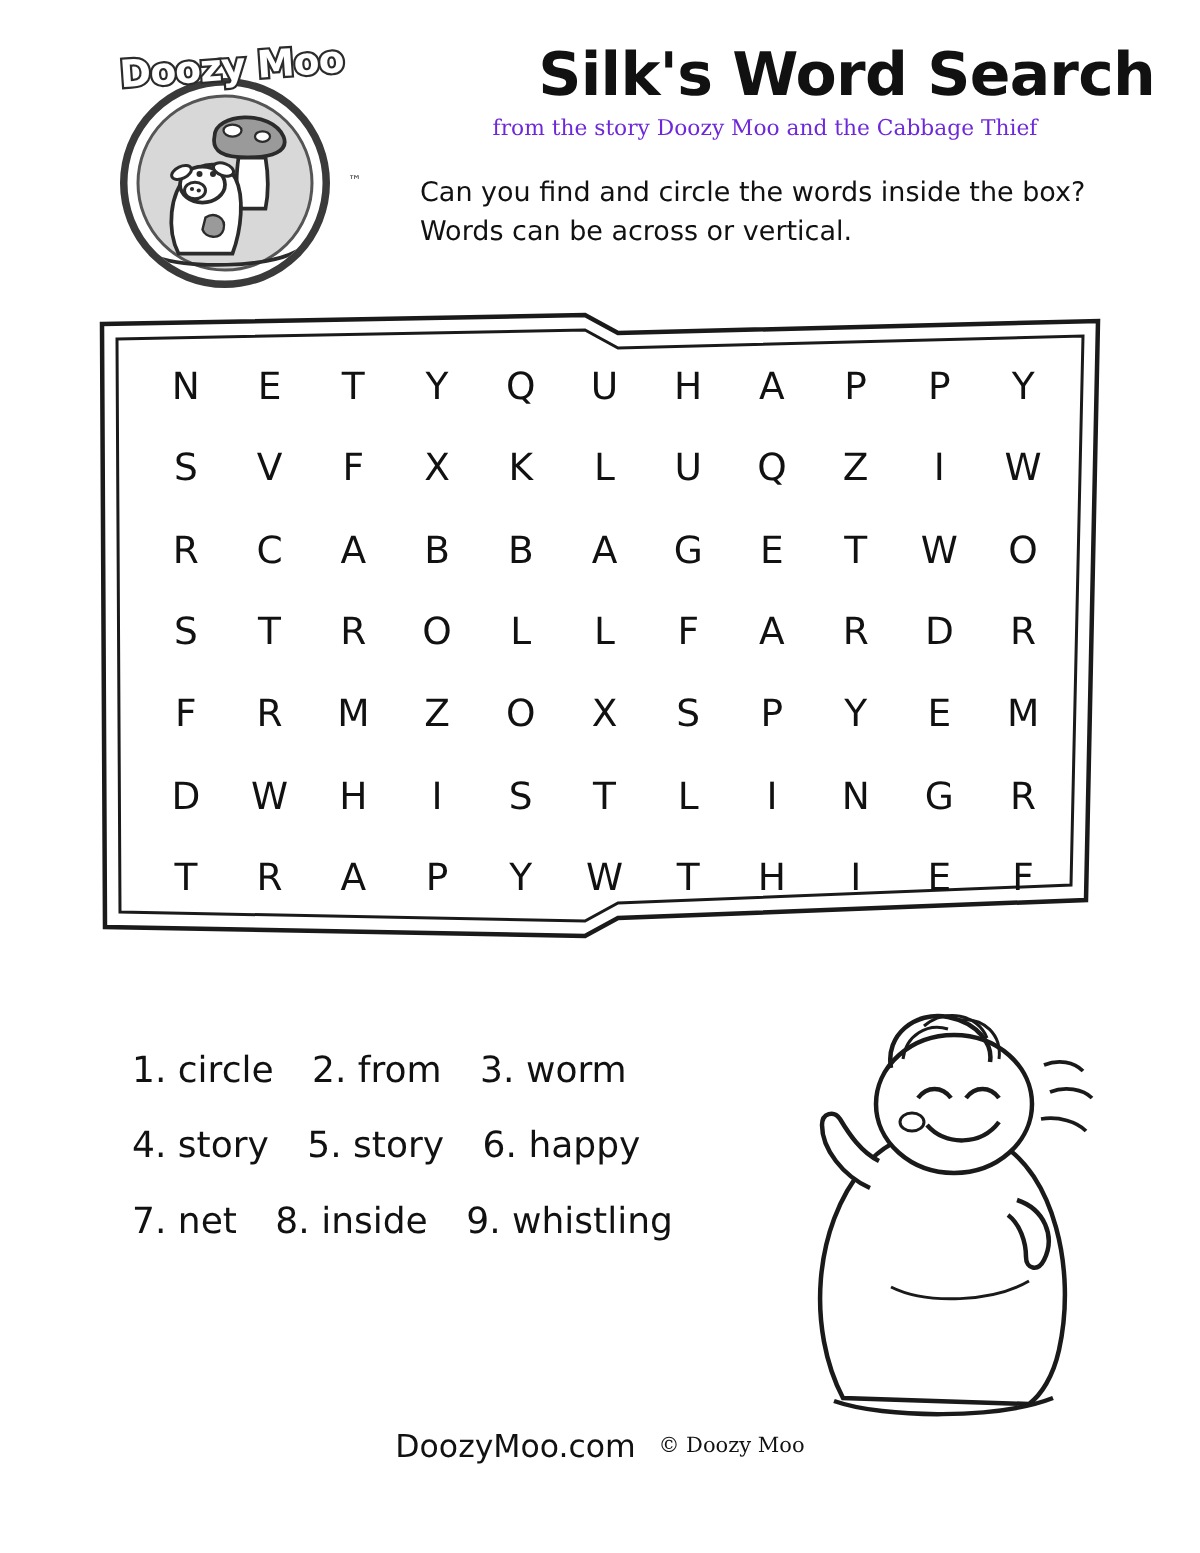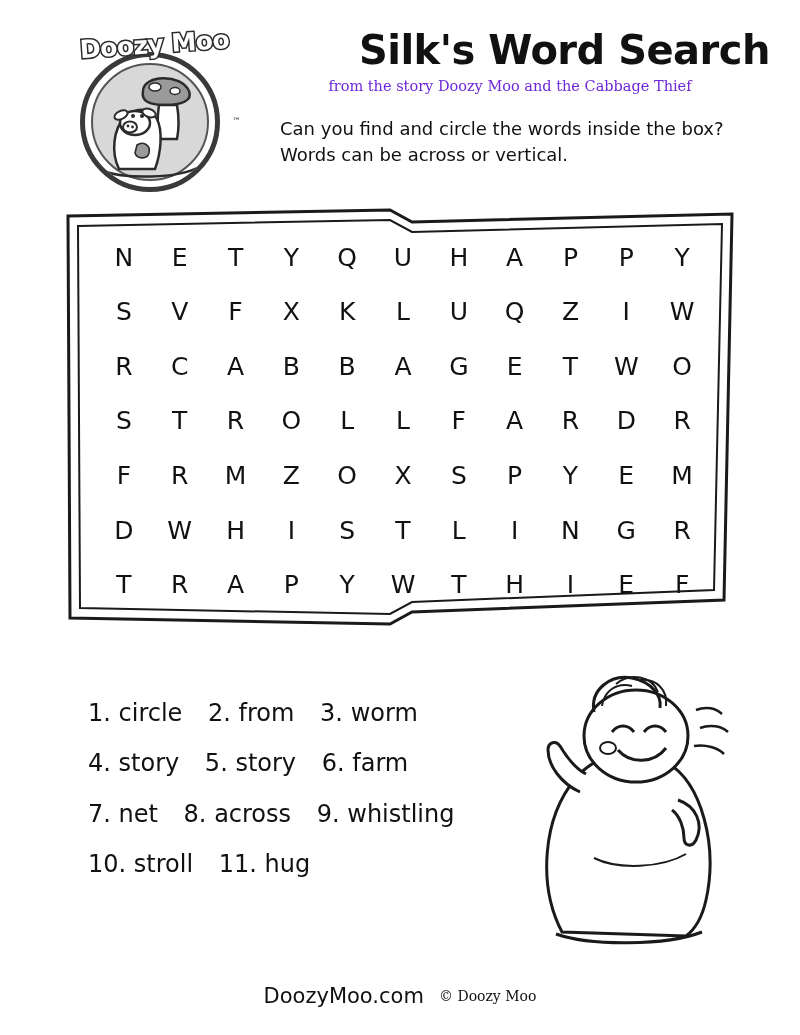--- a/index.html
+++ b/index.html
@@ -168,21 +168,21 @@
     left: 490px;
     top: 650px;
     width: 290px;
     height: 300px;
   }
 
   
   .footer {
     position: absolute;
     left: 0;
-    top: 984px;
+    top: 952px;
     width: 800px;
     text-align: center;
   }
   .footer-site {
     font-family: "DejaVu Sans", sans-serif;
     font-size: 21px;
     color: #111;
     vertical-align: middle;
   }
   .footer-copy {
@@ -331,30 +331,26 @@
 
 <div class="wordlist">
   <div class="wordlist-line">
     <span class="wl-item"><span>1.</span> <span>circle</span></span>
     <span class="wl-item"><span>2.</span> <span>from</span></span>
     <span class="wl-item"><span>3.</span> <span>worm</span></span>
   </div>
   <div class="wordlist-line">
     <span class="wl-item"><span>4.</span> <span>story</span></span>
     <span class="wl-item"><span>5.</span> <span>story</span></span>
-    <span class="wl-item"><span>6.</span> <span>farm</span></span>
+    <span class="wl-item"><span>6.</span> <span>happy</span></span>
   </div>
   <div class="wordlist-line">
     <span class="wl-item"><span>7.</span> <span>net</span></span>
-    <span class="wl-item"><span>8.</span> <span>across</span></span>
+    <span class="wl-item"><span>8.</span> <span>inside</span></span>
     <span class="wl-item"><span>9.</span> <span>whistling</span></span>
-  </div>
-  <div class="wordlist-line">
-    <span class="wl-item"><span>10.</span> <span>stroll</span></span>
-    <span class="wl-item"><span>11.</span> <span>hug</span></span>
   </div>
 </div>
 
 <div class="character">
   <svg width="290" height="300" viewBox="0 0 290 300">
 
     <path d="M72 282 C48 236, 52 168, 86 128 C108 102, 146 96, 176 112 C212 132, 228 196, 216 250 C212 268, 204 280, 196 286 Z" fill="#ffffff" stroke="#1a1a1a" stroke-width="3"></path>
 
     <path d="M66 284 C100 296, 176 296, 212 282" fill="none" stroke="#1a1a1a" stroke-width="3"></path>
 

